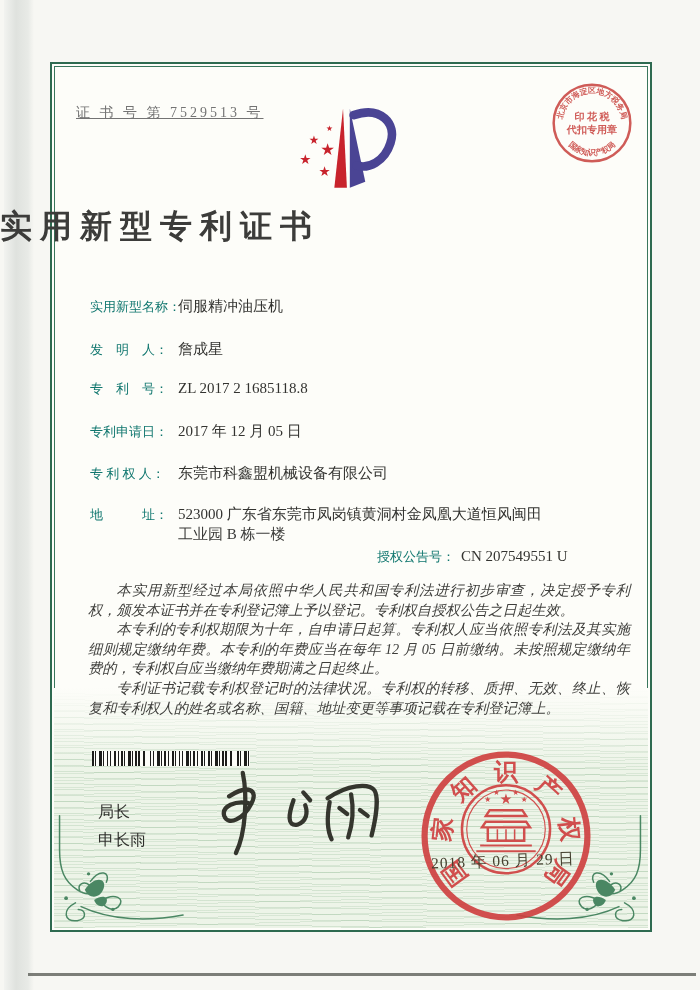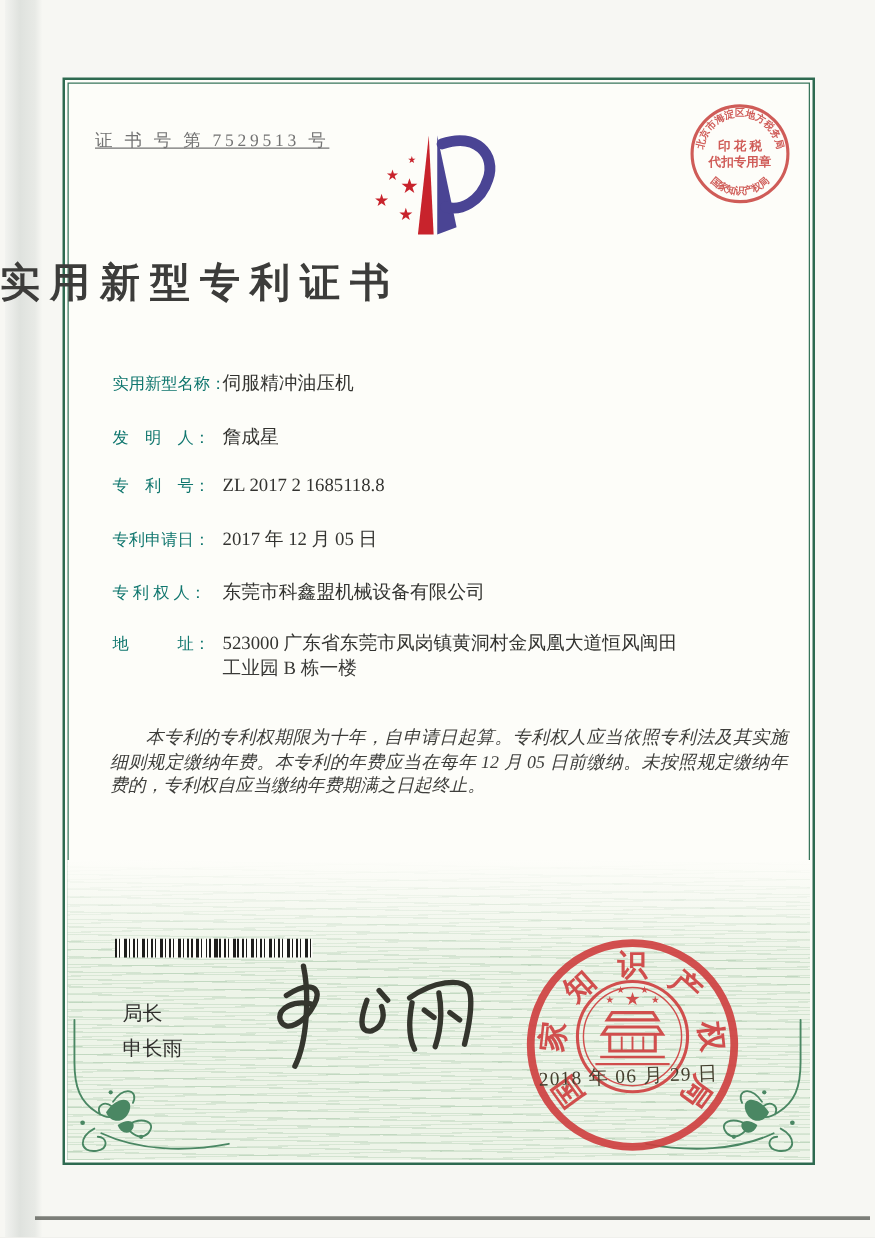--- a/index.html
+++ b/index.html
@@ -188,23 +188,28 @@
   <div class="row" style="top:422px">
     <span class="flabel">专利申请日：</span><span class="fvalue">2017 年 12 月 05 日</span>
   </div>
   <div class="row" style="top:464px">
     <span class="flabel">专 利 权 人：</span><span class="fvalue">东莞市科鑫盟机械设备有限公司</span>
   </div>
   <div class="row" style="top:505px">
     <span class="flabel">地　　　址：</span><span class="fvalue">523000 广东省东莞市凤岗镇黄洞村金凤凰大道恒风闽田</span>
   </div>
   <div class="addr2" style="top:525px">工业园 B 栋一楼</div>
+  <div class="auth-no" style="top:548px">
+    <span class="flabel">授权公告号：</span><span class="fvalue">CN 207549551 U</span>
+  </div>
 
   <div class="body-text">
+    <p>本实用新型经过本局依照中华人民共和国专利法进行初步审查，决定授予专利权，颁发本证书并在专利登记簿上予以登记。专利权自授权公告之日起生效。</p>
     <p>本专利的专利权期限为十年，自申请日起算。专利权人应当依照专利法及其实施细则规定缴纳年费。本专利的年费应当在每年 12 月 05 日前缴纳。未按照规定缴纳年费的，专利权自应当缴纳年费期满之日起终止。</p>
+    <p>专利证书记载专利权登记时的法律状况。专利权的转移、质押、无效、终止、恢复和专利权人的姓名或名称、国籍、地址变更等事项记载在专利登记簿上。</p>
   </div>
 
   <div class="barcode"></div>
 
   <div class="officer">
     <div>局长</div>
     <div>申长雨</div>
   </div>
 
   <svg class="signature" width="205" height="110" viewBox="0 0 210 110">

